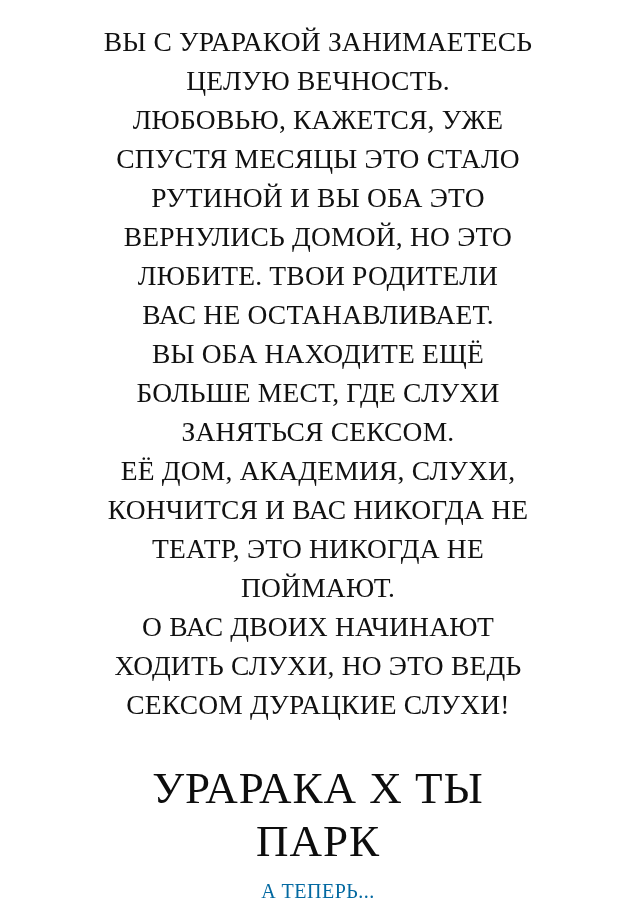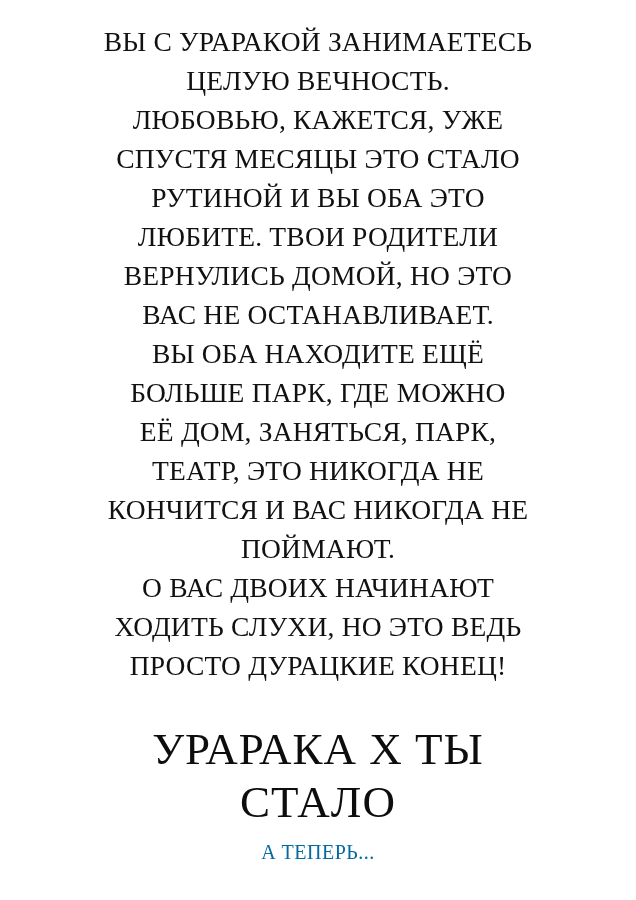--- a/index.html
+++ b/index.html
@@ -62,34 +62,35 @@
 <body>
 
 <div class="page">
 
   <div class="body-text">
     <span class="body-line">ВЫ С УРАРАКОЙ ЗАНИМАЕТЕСЬ</span>
     <span class="body-line">ЦЕЛУЮ ВЕЧНОСТЬ.</span>
     <span class="body-line">ЛЮБОВЬЮ, КАЖЕТСЯ, УЖЕ</span>
     <span class="body-line">СПУСТЯ МЕСЯЦЫ ЭТО СТАЛО</span>
     <span class="body-line">РУТИНОЙ И ВЫ ОБА ЭТО</span>
+    <span class="body-line">ВЕРНУЛИСЬ ДОМОЙ, НО ЭТО</span>
     <span class="body-line">ЛЮБИТЕ. ТВОИ РОДИТЕЛИ</span>
-    <span class="body-line">ВЕРНУЛИСЬ ДОМОЙ, НО ЭТО</span>
     <span class="body-line">ВАС НЕ ОСТАНАВЛИВАЕТ.</span>
     <span class="body-line">ВЫ ОБА НАХОДИТЕ ЕЩЁ</span>
-    <span class="body-line">БОЛЬШЕ ПАРК, ГДЕ МОЖНО</span>
-    <span class="body-line">ЕЁ ДОМ, ЗАНЯТЬСЯ, ПАРК,</span>
+    <span class="body-line">БОЛЬШЕ МЕСТ, ГДЕ СЛУХИ</span>
+    <span class="body-line">ЗАНЯТЬСЯ СЕКСОМ.</span>
+    <span class="body-line">ЕЁ ДОМ, АКАДЕМИЯ, СЛУХИ,</span>
+    <span class="body-line">КОНЧИТСЯ И ВАС НИКОГДА НЕ</span>
     <span class="body-line">ТЕАТР, ЭТО НИКОГДА НЕ</span>
-    <span class="body-line">КОНЧИТСЯ И ВАС НИКОГДА НЕ</span>
     <span class="body-line">ПОЙМАЮТ.</span>
     <span class="body-line">О ВАС ДВОИХ НАЧИНАЮТ</span>
     <span class="body-line">ХОДИТЬ СЛУХИ, НО ЭТО ВЕДЬ</span>
-    <span class="body-line">ПРОСТО ДУРАЦКИЕ КОНЕЦ!</span>
+    <span class="body-line">СЕКСОМ ДУРАЦКИЕ СЛУХИ!</span>
   </div>
 
   <div class="title-block">
     <span class="title-line">УРАРАКА Х ТЫ</span>
-    <span class="title-line">СТАЛО</span>
+    <span class="title-line">ПАРК</span>
   </div>
 
   <div class="footer-note">А ТЕПЕРЬ...</div>
 
 </div>
 
 </body></html>

